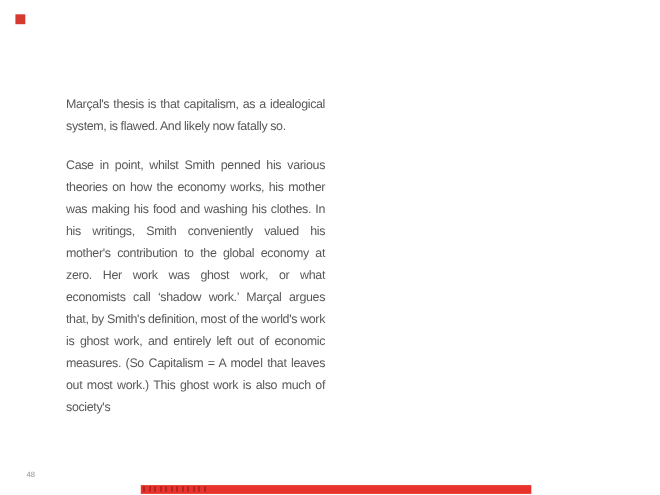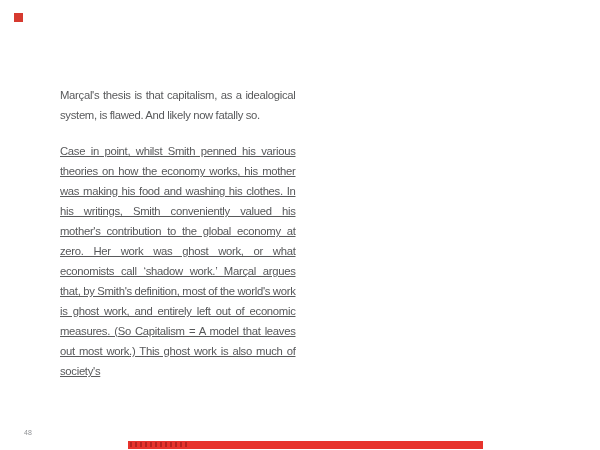--- a/index.html
+++ b/index.html
@@ -39,21 +39,20 @@
     margin: 0 0 16px 0;
     font-size: 11.3px;
     line-height: 20px;
     color: #58595b;
     text-align: justify;
     letter-spacing: -0.3px;
     word-spacing: -0.2px;
   }
   .col p:last-child {
     margin-bottom: 0;
-    text-decoration: underline;
   }
   .col p.runs-on {
     text-align-last: justify;
   }
   .page-number {
     position: absolute;
     left: 24px;
     top: 429px;
     font-size: 7px;
     line-height: 8px;

